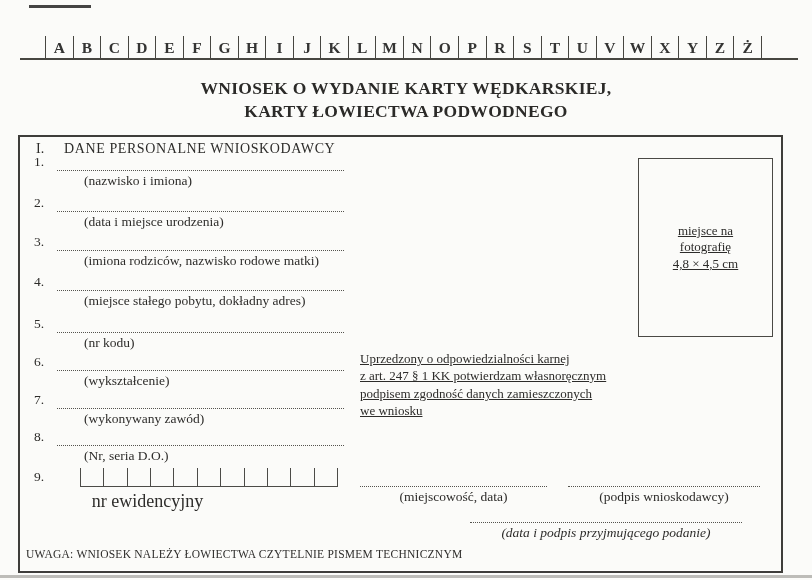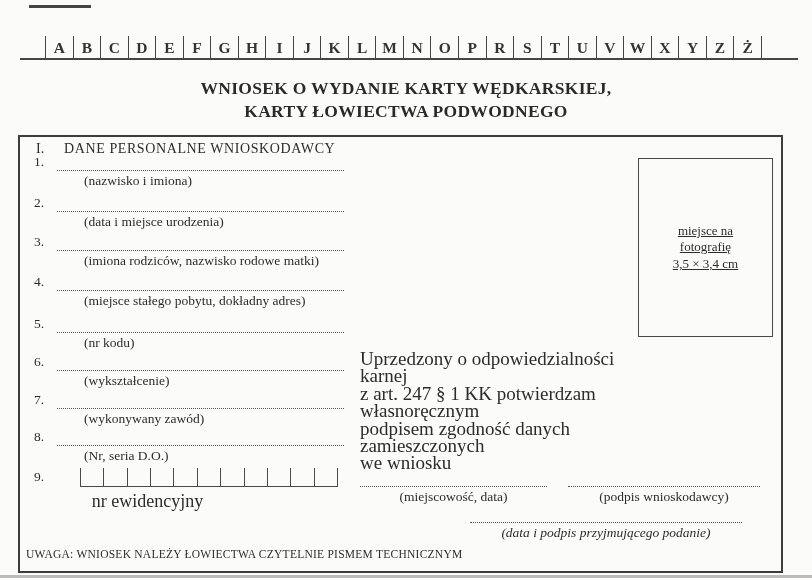--- a/index.html
+++ b/index.html
@@ -59,21 +59,21 @@
   .reg-cap{position:absolute;left:80px;top:491px;width:135px;text-align:center;font-size:18px;}
 
   
   .photo-box{position:absolute;left:638px;top:158px;width:135px;height:179px;
     border:1.5px solid #4a4945;box-sizing:border-box;
     display:flex;flex-direction:column;justify-content:center;align-items:center;text-decoration:underline;}
   .photo-line{font-size:13px;line-height:16.5px;text-align:center;}
 
   
   .declaration{position:absolute;left:360px;top:350px;width:270px;}
-  .decl-line{font-size:19px;line-height:17.4px;}
+  .decl-line{font-size:13px;line-height:17.4px;text-decoration:underline;}
 
   
   .sig-line{position:absolute;height:15px;border-bottom:1.5px dotted #54534e;}
   .sig-a{left:360px;top:471px;width:187px;}
   .sig-b{left:568px;top:471px;width:192px;}
   .sig-c{left:470px;top:507px;width:272px;}
   .sig-cap{position:absolute;text-align:center;font-size:13.5px;}
   .cap-a{left:360px;top:489px;width:187px;}
   .cap-b{left:568px;top:489px;width:192px;}
   .cap-c{left:470px;top:525px;width:272px;font-style:italic;}
@@ -230,21 +230,21 @@
       <div class="comb-cell" data-index="10"></div>
     </div>
   <div class="reg-cap">nr ewidencyjny</div>
 
   <div class="photo-box">
 
       <div class="photo-line" data-index="0">miejsce na</div>
 
       <div class="photo-line" data-index="1">fotografię</div>
 
-      <div class="photo-line" data-index="2">3,5 × 3,4 cm</div>
+      <div class="photo-line" data-index="2">4,8 × 4,5 cm</div>
     </div>
 
   <div class="declaration">
 
       <div class="decl-line" data-index="0">Uprzedzony o odpowiedzialności karnej</div>
 
       <div class="decl-line" data-index="1">z art. 247 § 1 KK potwierdzam własnoręcznym</div>
 
       <div class="decl-line" data-index="2">podpisem zgodność danych zamieszczonych</div>
 

